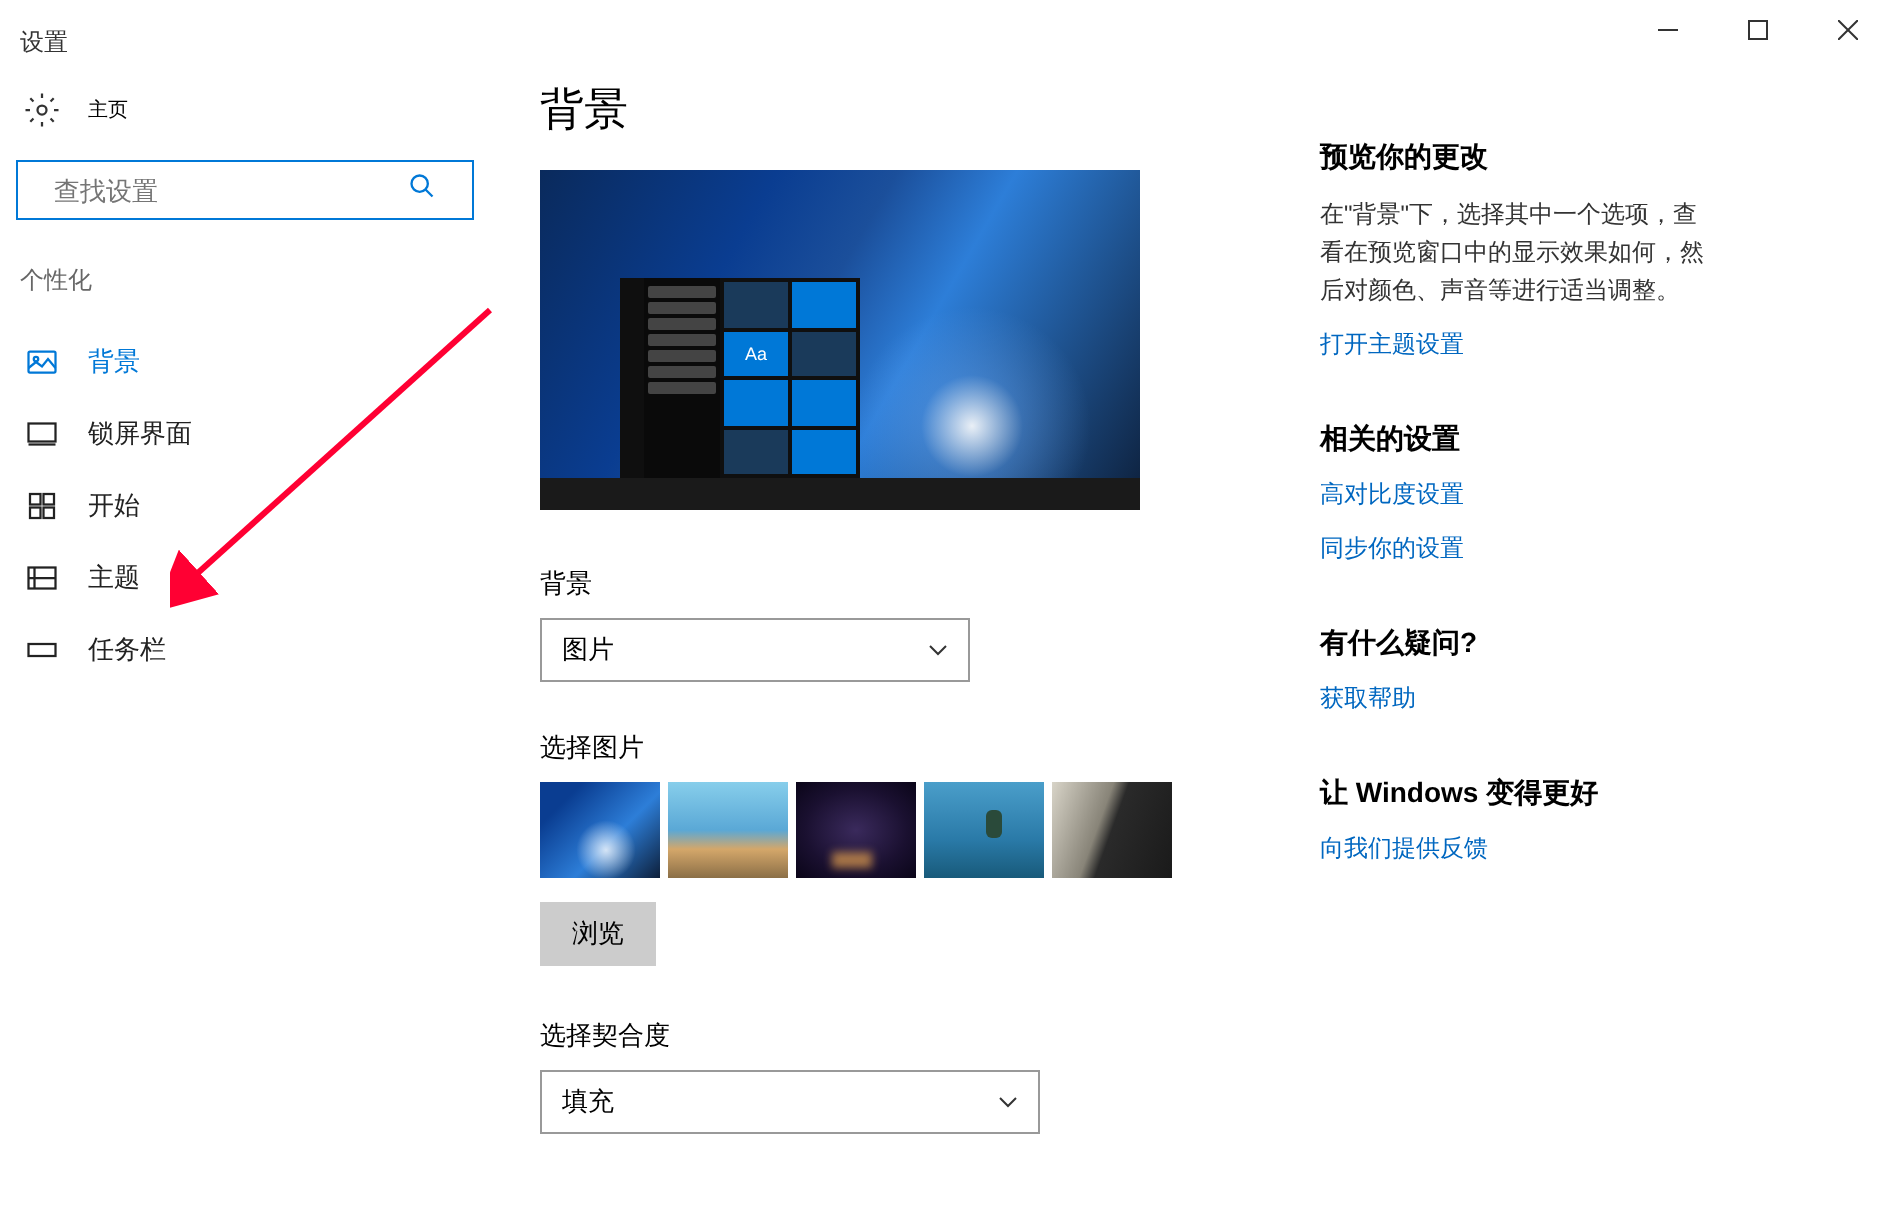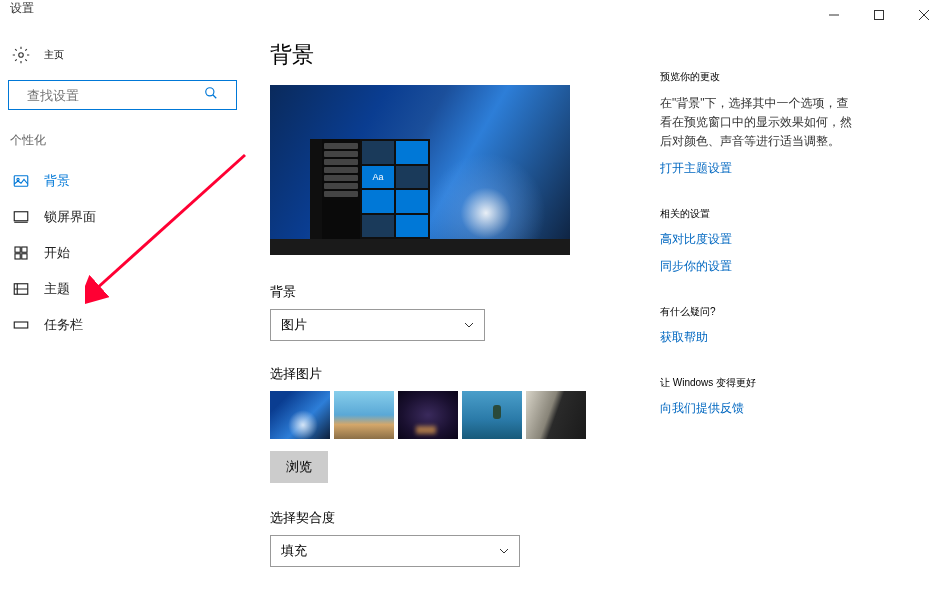--- a/index.html
+++ b/index.html
@@ -1,17 +1,17 @@
 <!DOCTYPE html>
 <html><head>
 <meta charset="utf-8">
 <style>
 * { margin: 0; padding: 0; box-sizing: border-box; font-family: "Microsoft YaHei", "Segoe UI", sans-serif; }
 body { background: #fff; width: 946px; height: 605px; overflow: hidden; position: relative; }
-.titlebar { display: flex; align-items: flex-start; height: 30px; padding-left: 10px; font-size: 12px; color: #333; }
+.titlebar { display: flex; align-items: flex-end; height: 30px; padding-left: 10px; font-size: 12px; color: #333; }
 .titlebar-spacer { flex: 1; }
 .winbtn { width: 45px; height: 30px; display: flex; align-items: center; justify-content: center; font-size: 10px; color: #333; cursor: pointer; }
 .winbtn svg { width: 10px; height: 10px; }
 .layout { display: flex; height: calc(100% - 30px); }
 .sidebar { width: 245px; padding: 10px 8px 0 8px; }
 .home-row { display: flex; align-items: center; gap: 14px; padding: 6px 4px; margin-bottom: 10px; font-size: 10px; }
 .home-row svg { width: 18px; height: 18px; }
 .searchbox { border: 1px solid #0078d7; height: 30px; display: flex; align-items: center; padding: 0 18px; margin-bottom: 22px; }
 .searchbox input { border: none; outline: none; flex: 1; font-size: 13px; color: #666; background: transparent; }
 .searchbox .sicon { color: #0078d7; }
@@ -41,21 +41,21 @@
 .thumb.t1 { background: linear-gradient(135deg, #0a3d91 20%, #2d7ed8 60%, #0d1f3a 100%); position: relative; }
 .thumb.t1::after { content: ""; position: absolute; top: 40%; right: 20%; width: 30px; height: 30px; background: radial-gradient(circle, rgba(255,255,255,0.8), transparent 70%); }
 .thumb.t2 { background: linear-gradient(180deg, #87ceeb 0%, #5aa8d6 50%, #d4a76a 70%, #8b6f47 100%); position: relative; }
 .thumb.t3 { background: radial-gradient(ellipse at center, #3a2a5c 0%, #1a1030 60%, #0a0518 100%); position: relative; }
 .thumb.t3::after { content: ""; position: absolute; bottom: 10%; left: 30%; width: 20px; height: 8px; background: rgba(255,180,80,0.6); filter: blur(2px); }
 .thumb.t4 { background: linear-gradient(180deg, #4a9eca 0%, #2a7aa8 60%, #185a7a 100%); position: relative; }
 .thumb.t4::after { content: ""; position: absolute; top: 30%; right: 35%; width: 8px; height: 14px; background: #2a4a3a; border-radius: 3px; }
 .thumb.t5 { background: linear-gradient(110deg, #d8d4c8 0%, #888478 40%, #2a2a2a 50%, #1a1a1a 100%); }
 .browse-btn { background: #ccc; border: none; padding: 7px 16px; font-size: 13px; cursor: pointer; margin-bottom: 26px; }
 .aside { width: 195px; padding-top: 30px; }
-.aside-title { font-size: 10px; font-weight: 400; margin-bottom: 10px; }
+.aside-title { font-size: 14px; font-weight: 700; margin-bottom: 10px; }
 .aside-text { font-size: 12px; color: #333; line-height: 1.6; margin-bottom: 8px; }
 .aside-link { font-size: 12px; color: #0067c0; cursor: pointer; display: block; margin-bottom: 10px; }
 .aside-block { margin-bottom: 30px; }
 .arrow-overlay { position: absolute; left: 85px; top: 150px; pointer-events: none; }
 </style>
 </head>
 <body>
 
 <div class="titlebar">
   <span>设置</span>

